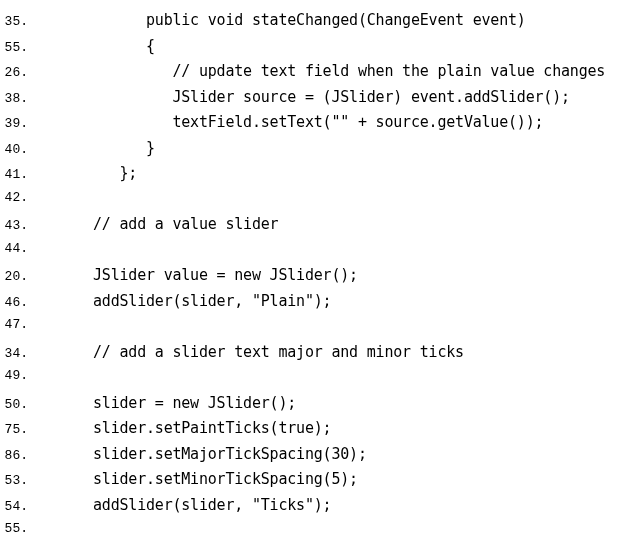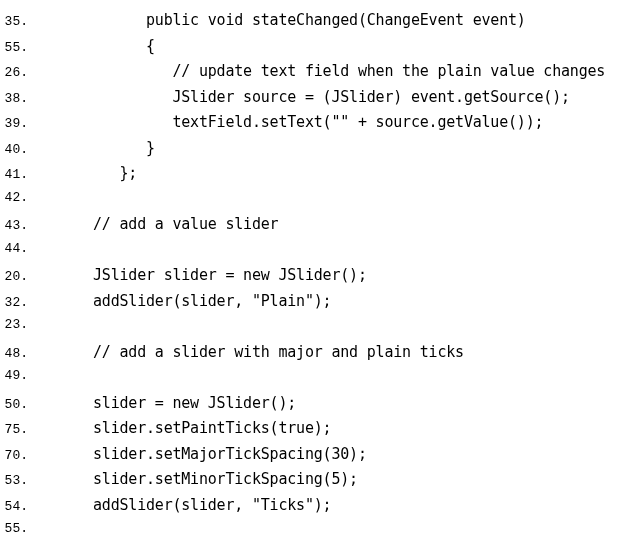--- a/index.html
+++ b/index.html
@@ -51,21 +51,21 @@
     <div class="code-line">
       <span class="line-number">55.</span>
       <span class="line-content">            {</span>
     </div>
     <div class="code-line">
       <span class="line-number">26.</span>
       <span class="line-content">               // update text field when the plain value changes</span>
     </div>
     <div class="code-line">
       <span class="line-number">38.</span>
-      <span class="line-content">               JSlider source = (JSlider) event.getSource();</span>
+      <span class="line-content">               JSlider source = (JSlider) event.addSlider();</span>
     </div>
     <div class="code-line">
       <span class="line-number">39.</span>
       <span class="line-content">               textField.setText("" + source.getValue());</span>
     </div>
     <div class="code-line">
       <span class="line-number">40.</span>
       <span class="line-content">            }</span>
     </div>
     <div class="code-line">
@@ -79,48 +79,48 @@
     <div class="code-line">
       <span class="line-number">43.</span>
       <span class="line-content">      // add a value slider</span>
     </div>
     <div class="code-line">
       <span class="line-number">44.</span>
       <span class="line-content"></span>
     </div>
     <div class="code-line">
       <span class="line-number">20.</span>
-      <span class="line-content">      JSlider slider = new JSlider();</span>
+      <span class="line-content">      JSlider value = new JSlider();</span>
     </div>
     <div class="code-line">
-      <span class="line-number">32.</span>
+      <span class="line-number">46.</span>
       <span class="line-content">      addSlider(slider, "Plain");</span>
     </div>
     <div class="code-line">
-      <span class="line-number">23.</span>
+      <span class="line-number">47.</span>
       <span class="line-content"></span>
     </div>
     <div class="code-line">
-      <span class="line-number">48.</span>
-      <span class="line-content">      // add a slider with major and plain ticks</span>
+      <span class="line-number">34.</span>
+      <span class="line-content">      // add a slider text major and minor ticks</span>
     </div>
     <div class="code-line">
       <span class="line-number">49.</span>
       <span class="line-content"></span>
     </div>
     <div class="code-line">
       <span class="line-number">50.</span>
       <span class="line-content">      slider = new JSlider();</span>
     </div>
     <div class="code-line">
       <span class="line-number">75.</span>
       <span class="line-content">      slider.setPaintTicks(true);</span>
     </div>
     <div class="code-line">
-      <span class="line-number">70.</span>
+      <span class="line-number">86.</span>
       <span class="line-content">      slider.setMajorTickSpacing(30);</span>
     </div>
     <div class="code-line">
       <span class="line-number">53.</span>
       <span class="line-content">      slider.setMinorTickSpacing(5);</span>
     </div>
     <div class="code-line">
       <span class="line-number">54.</span>
       <span class="line-content">      addSlider(slider, "Ticks");</span>
     </div>

